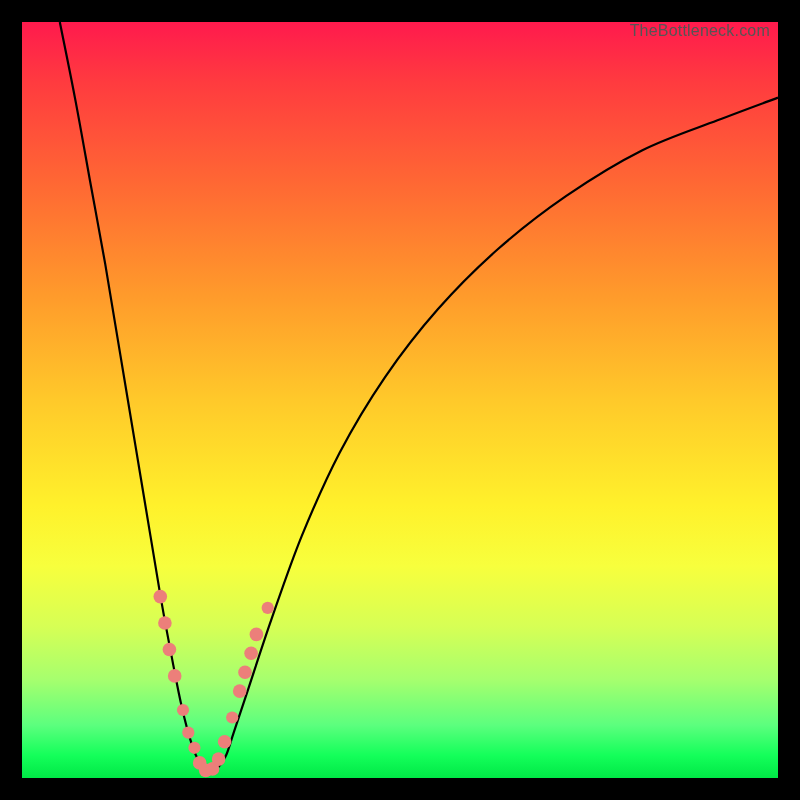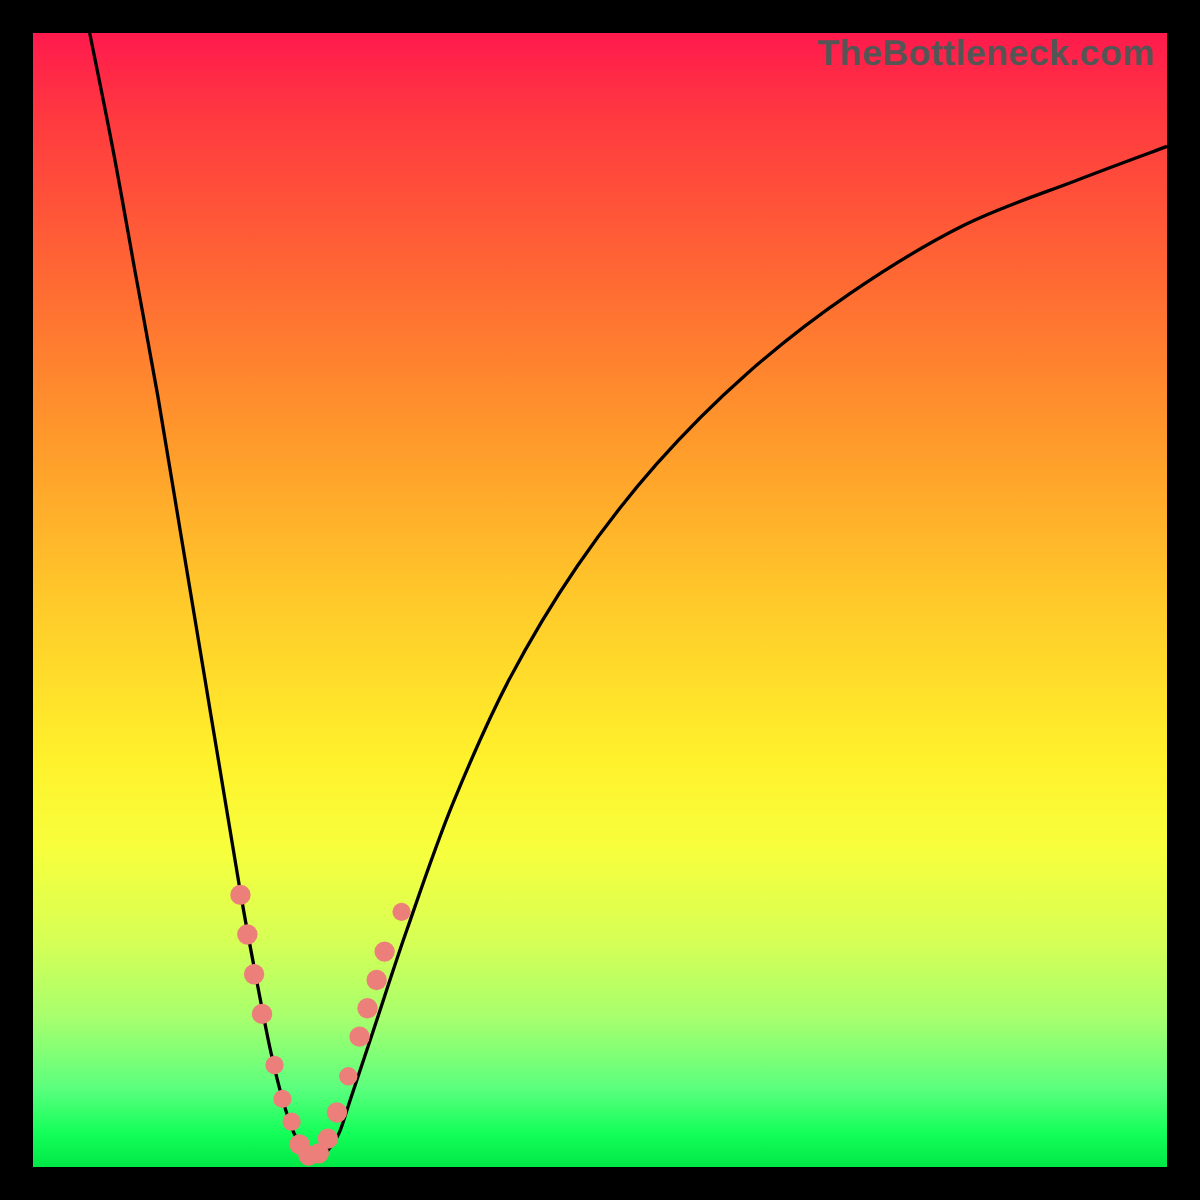--- a/index.html
+++ b/index.html
@@ -39,22 +39,22 @@
       #a6ff6e 87%,
       #5cff7e 93%,
       #14ff5a 97%,
       #00e846 100%
     );
   }
   .watermark {
     position: absolute;
     top: 0px;
     right: 8px;
-    font-size: 24px;
-    font-weight: 700;
+    font-size: 16px;
+    font-weight: 400;
     color: #555;
     letter-spacing: 0.2px;
     user-select: none;
   }
   svg.curve {
     position: absolute;
     top: 0;
     left: 0;
     width: 756px;
     height: 756px;

